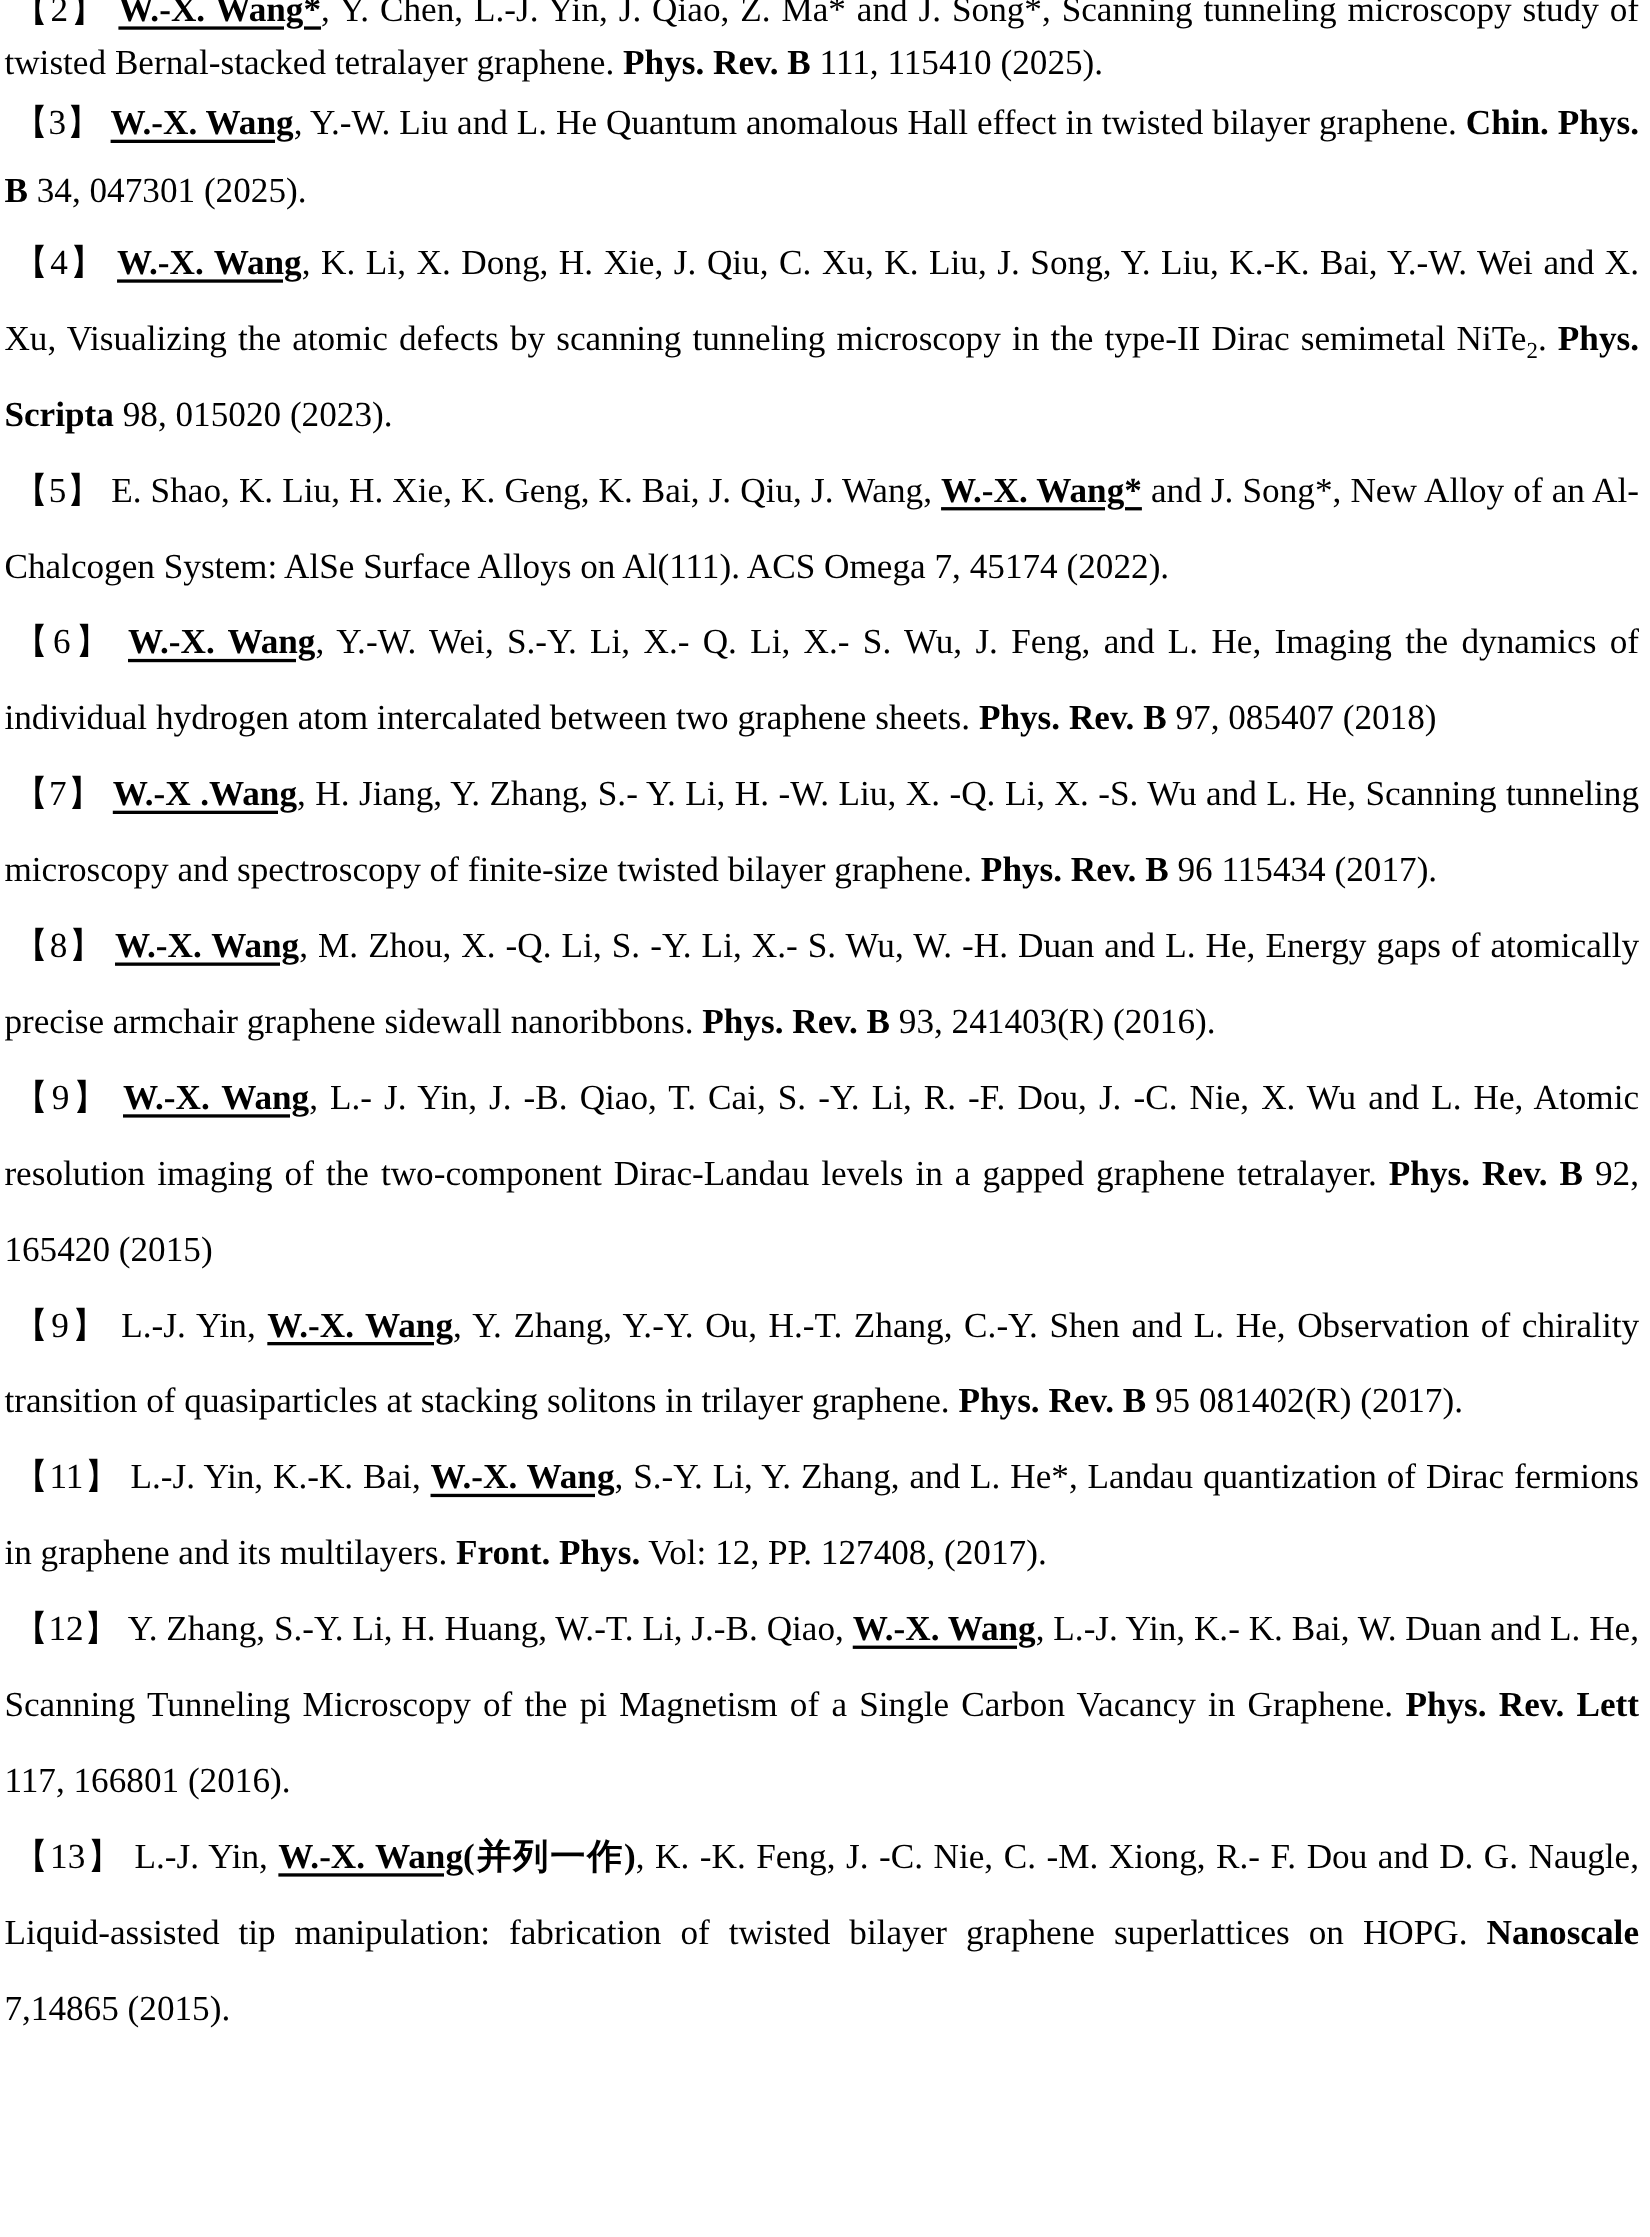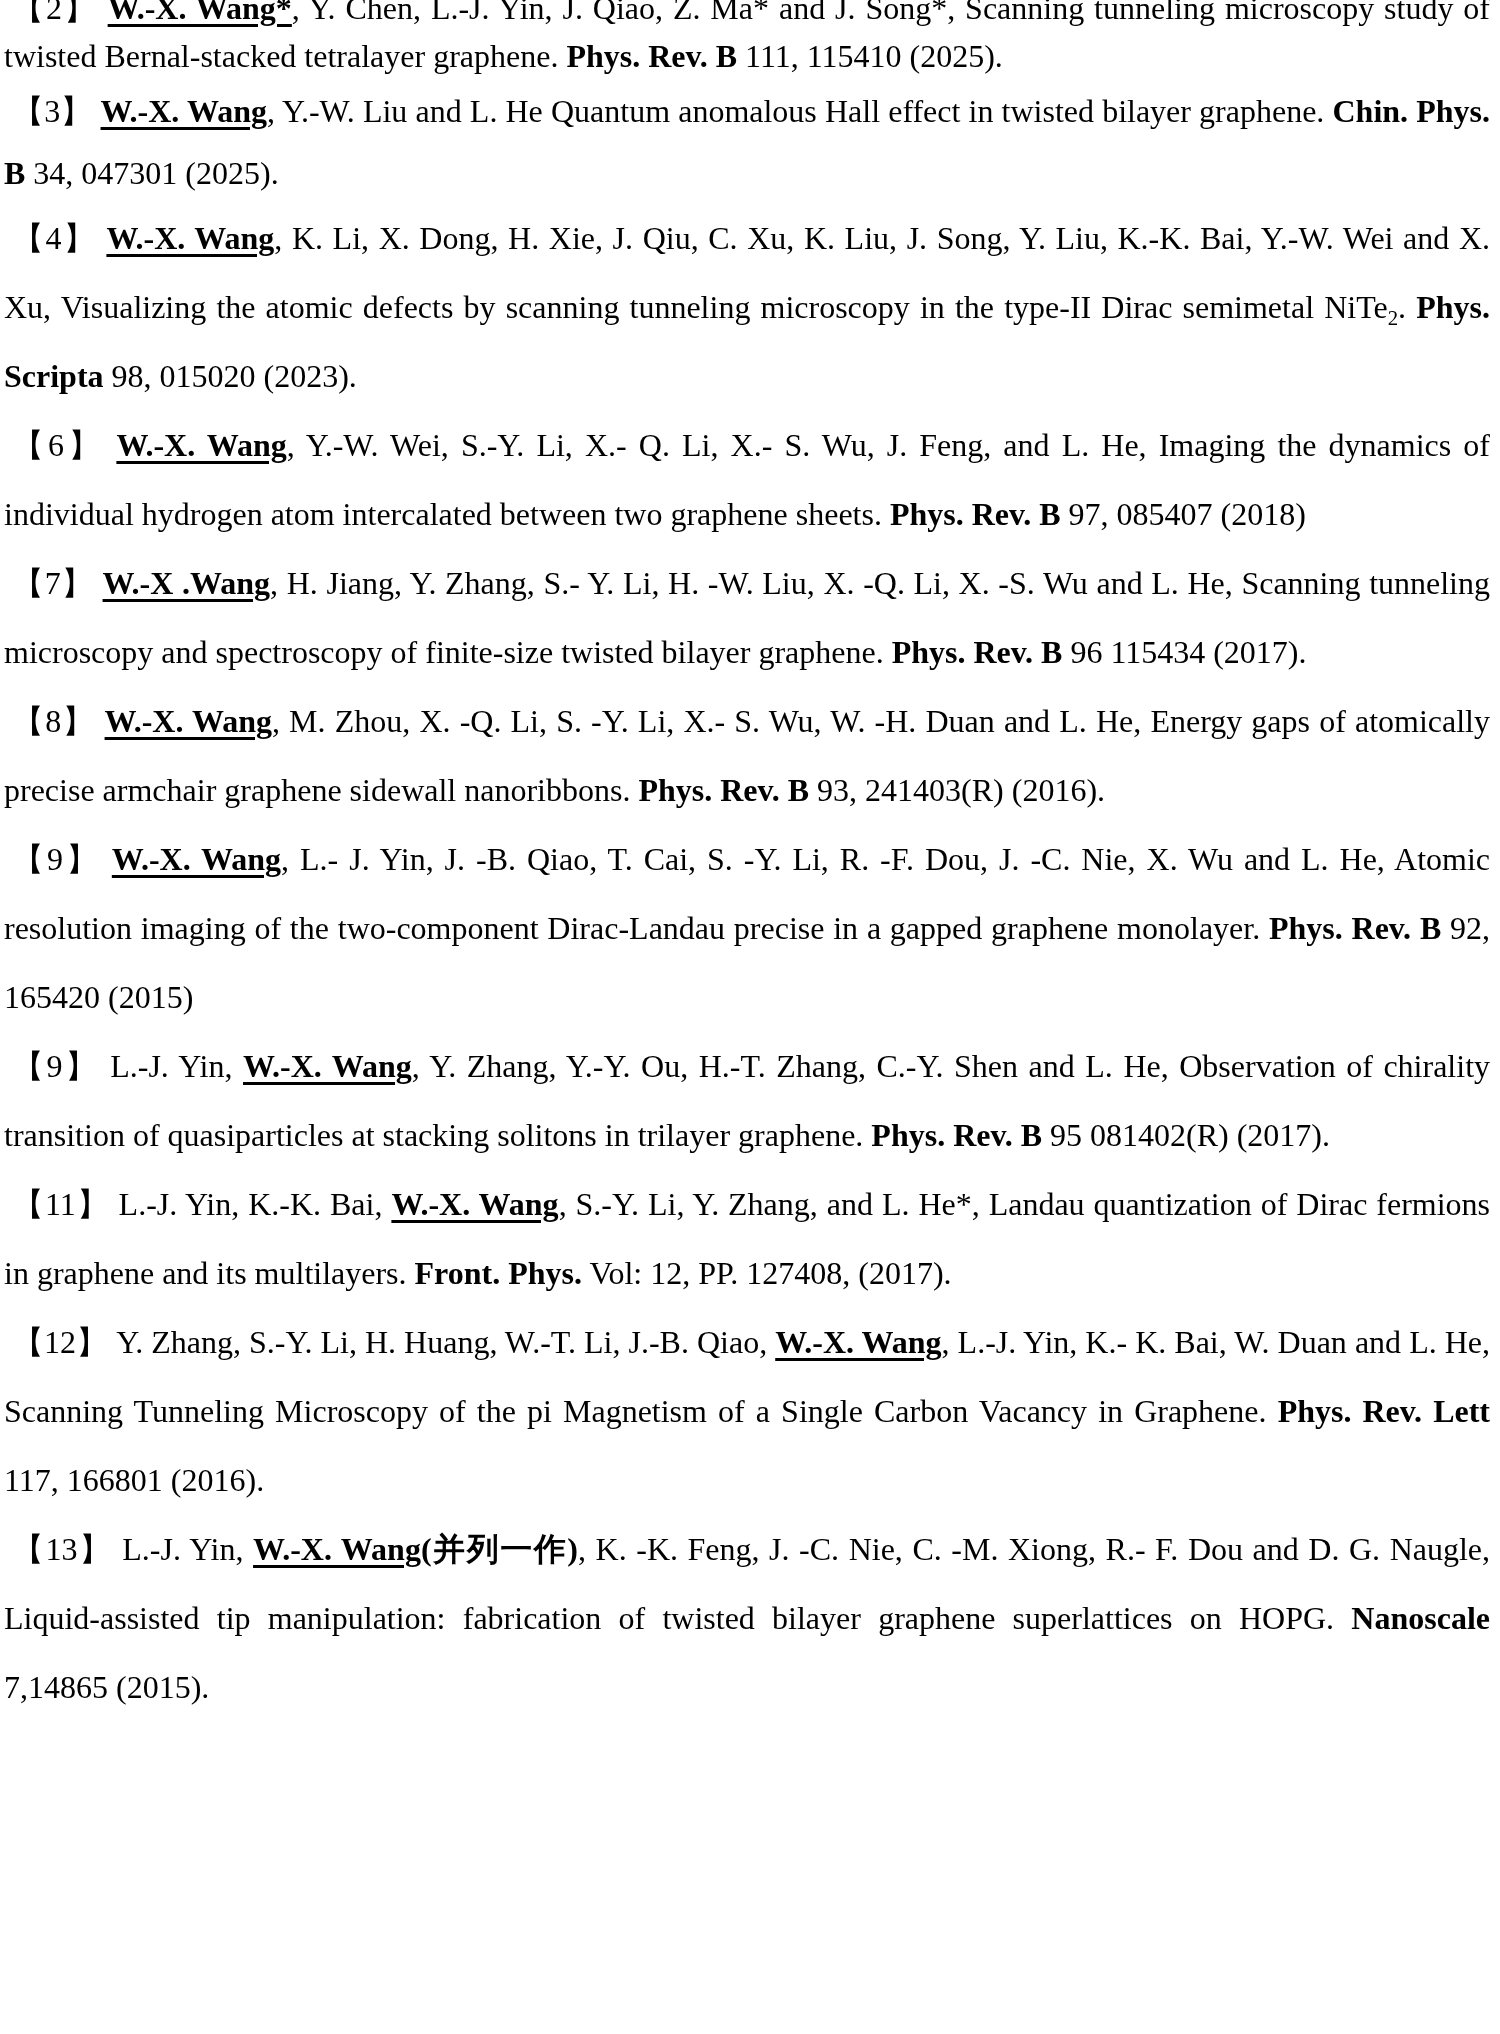--- a/index.html
+++ b/index.html
@@ -62,22 +62,23 @@
   }
 </style>
 </head>
 <body>
 
 <div class="page">
   <div id="pub-list">
       <p class="ref ref--r2"><span>【2】 </span><span class="b u">W.-X. Wang*</span><span>, Y. Chen, L.-J. Yin, J. Qiao, Z. Ma* and J. Song*, Scanning tunneling microscopy study of twisted Bernal-stacked tetralayer graphene. </span><span class="b">Phys. Rev. B</span><span> 111, 115410 (2025).</span></p>
       <p class="ref ref--r3"><span>【3】 </span><span class="b u">W.-X. Wang</span><span>, Y.-W. Liu and L. He Quantum anomalous Hall effect in twisted bilayer graphene. </span><span class="b">Chin. Phys. B</span><span> 34, 047301 (2025).</span></p>
       <p class="ref"><span>【4】 </span><span class="b u">W.-X. Wang</span><span>, K. Li, X. Dong, H. Xie, J. Qiu, C. Xu, K. Liu, J. Song, Y. Liu, K.-K. Bai, Y.-W. Wei and X. Xu, Visualizing the atomic defects by scanning tunneling microscopy in the type-II Dirac semimetal NiTe</span><span class="sub">2</span><span>. </span><span class="b">Phys. Scripta</span><span> 98, 015020 (2023).</span></p>
+      <p class="ref"><span>【5】 </span><span>E. Shao, K. Liu, H. Xie, K. Geng, K. Bai, J. Qiu, J. Wang, </span><span class="b u">W.-X. Wang*</span><span> and J. Song*, New Alloy of an Al-Chalcogen System: AlSe Surface Alloys on Al(111). ACS Omega 7, 45174 (2022).</span></p>
       <p class="ref"><span>【6】 </span><span class="b u">W.-X. Wang</span><span>, Y.-W. Wei, S.-Y. Li, X.- Q. Li, X.- S. Wu, J. Feng, and L. He, Imaging the dynamics of individual hydrogen atom intercalated between two graphene sheets. </span><span class="b">Phys. Rev. B</span><span> 97, 085407 (2018)</span></p>
       <p class="ref"><span>【7】 </span><span class="b u">W.-X .Wang</span><span>, H. Jiang, Y. Zhang, S.- Y. Li, H. -W. Liu, X. -Q. Li, X. -S. Wu and L. He, Scanning tunneling microscopy and spectroscopy of finite-size twisted bilayer graphene. </span><span class="b">Phys. Rev. B</span><span> 96 115434 (2017).</span></p>
       <p class="ref"><span>【8】 </span><span class="b u">W.-X. Wang</span><span>, M. Zhou, X. -Q. Li, S. -Y. Li, X.- S. Wu, W. -H. Duan and L. He, Energy gaps of atomically precise armchair graphene sidewall nanoribbons. </span><span class="b">Phys. Rev. B</span><span> 93, 241403(R) (2016).</span></p>
-      <p class="ref"><span>【9】 </span><span class="b u">W.-X. Wang</span><span>, L.- J. Yin, J. -B. Qiao, T. Cai, S. -Y. Li, R. -F. Dou, J. -C. Nie, X. Wu and L. He, Atomic resolution imaging of the two-component Dirac-Landau precise in a gapped graphene monolayer. </span><span class="b">Phys. Rev. B</span><span> 92, 165420 (2015)</span></p>
+      <p class="ref"><span>【9】 </span><span class="b u">W.-X. Wang</span><span>, L.- J. Yin, J. -B. Qiao, T. Cai, S. -Y. Li, R. -F. Dou, J. -C. Nie, X. Wu and L. He, Atomic resolution imaging of the two-component Dirac-Landau levels in a gapped graphene tetralayer. </span><span class="b">Phys. Rev. B</span><span> 92, 165420 (2015)</span></p>
       <p class="ref"><span>【9】 </span><span>L.-J. Yin, </span><span class="b u">W.-X. Wang</span><span>, Y. Zhang, Y.-Y. Ou, H.-T. Zhang, C.-Y. Shen and L. He, Observation of chirality transition of quasiparticles at stacking solitons in trilayer graphene. </span><span class="b">Phys. Rev. B</span><span> 95 081402(R) (2017).</span></p>
       <p class="ref"><span>【11】 </span><span>L.-J. Yin, K.-K. Bai, </span><span class="b u">W.-X. Wang</span><span>, S.-Y. Li, Y. Zhang, and L. He*, Landau quantization of Dirac fermions in graphene and its multilayers. </span><span class="b">Front. Phys.</span><span> Vol: 12, PP. 127408, (2017).</span></p>
       <p class="ref"><span>【12】 </span><span>Y. Zhang, S.-Y. Li, H. Huang, W.-T. Li, J.-B. Qiao, </span><span class="b u">W.-X. Wang</span><span>, L.-J. Yin, K.- K. Bai, W. Duan and L. He, Scanning Tunneling Microscopy of the pi Magnetism of a Single Carbon Vacancy in Graphene. </span><span class="b">Phys. Rev. Lett</span><span> 117, 166801 (2016).</span></p>
       <p class="ref"><span>【13】 </span><span>L.-J. Yin, </span><span class="b u">W.-X. Wang</span><span class="b">(并列一作)</span><span>, K. -K. Feng, J. -C. Nie, C. -M. Xiong, R.- F. Dou and D. G. Naugle, Liquid-assisted tip manipulation: fabrication of twisted bilayer graphene superlattices on HOPG. </span><span class="b">Nanoscale</span><span> 7,14865 (2015).</span></p>
     </div>
 </div>
 
 </body></html>

